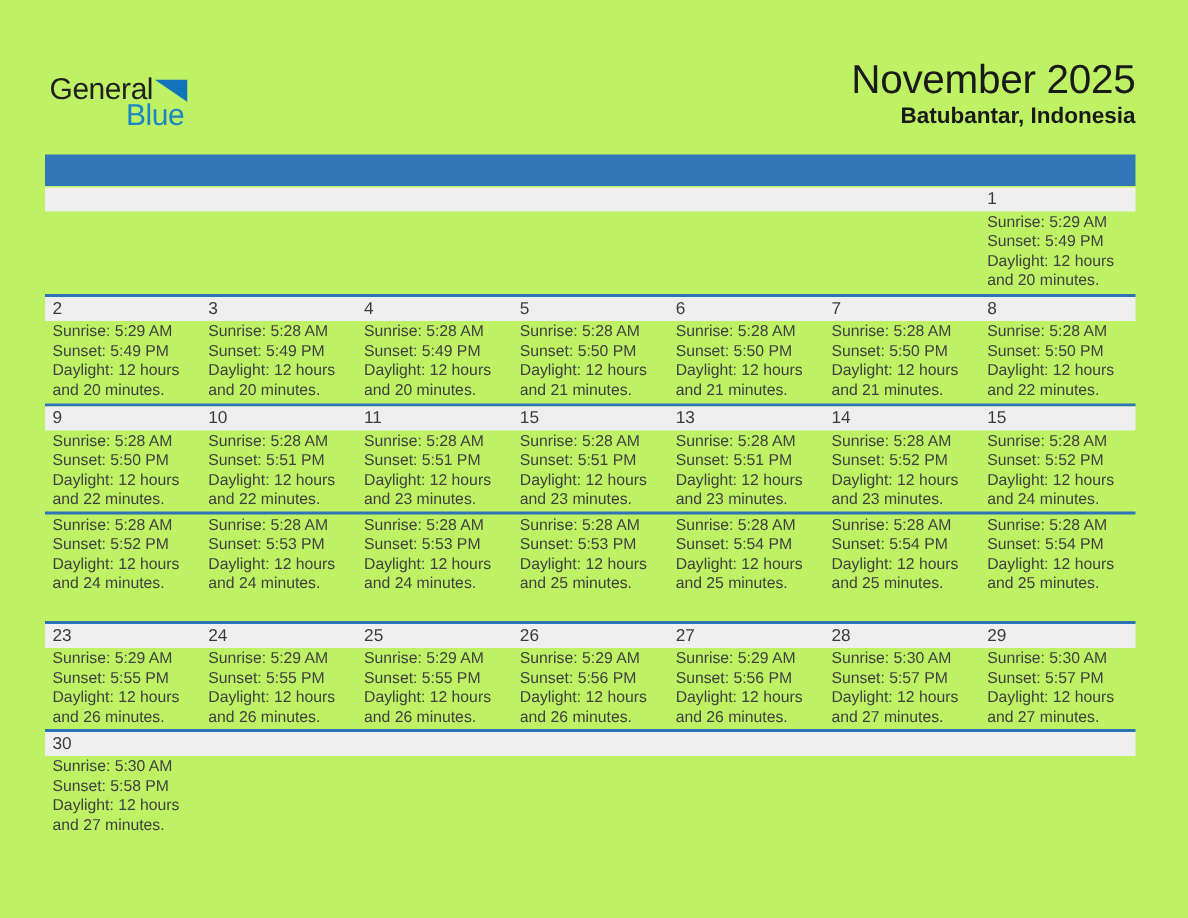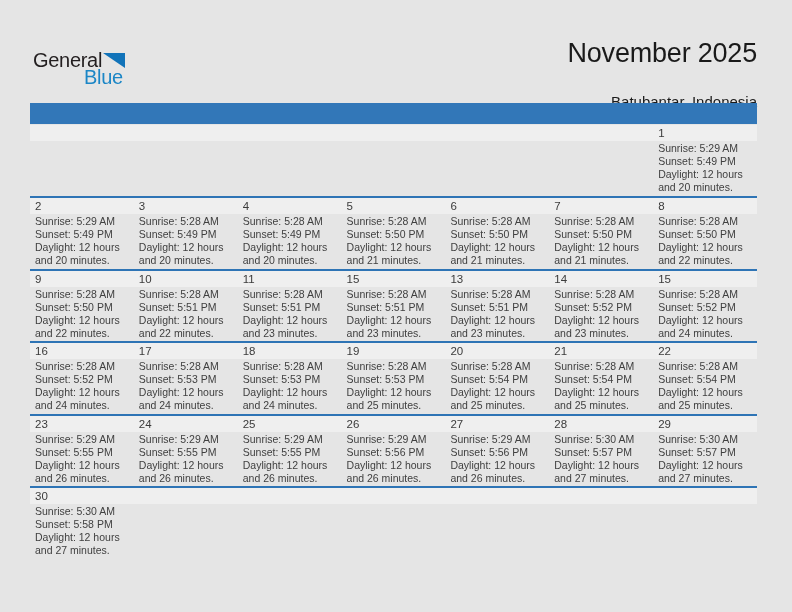--- a/index.html
+++ b/index.html
@@ -1,40 +1,40 @@
 <!DOCTYPE html>
 <html><head>
 <meta charset="utf-8">
 <style>
   * { margin:0; padding:0; box-sizing:border-box; }
   html,body { background:#ffffff; }
   body { font-family:"Liberation Sans", sans-serif; }
   .page {
     position:relative;
     width:792px; height:612px;
-    background:#e5e5e5;
+    background:#bef264;
     overflow:hidden;
   }
 
   
   .logo { position:absolute; left:33px; top:49px; width:110px; height:42px; }
   .logo-general {
     position:absolute; left:0; top:0;
     font-size:20px; color:#231f20; letter-spacing:-0.3px;
   }
   .logo-triangle { position:absolute; left:70px; top:4px; width:22px; height:15px; }
   .logo-blue {
     position:absolute; left:51px; top:17px;
     font-size:20px; color:#1b86c6; letter-spacing:-0.3px;
   }
 
   
   .title-block { position:absolute; right:35px; top:38px; text-align:right; }
   .cal-title { font-size:27px; color:#1a1a1a; font-weight:normal; letter-spacing:-0.2px; }
-  .cal-subtitle { margin-top:24px; font-size:15px; color:#1a1a1a; font-weight:normal; }
+  .cal-subtitle { margin-top:0; font-size:15px; color:#1a1a1a; font-weight:bold; }
 
   
   .calendar { position:absolute; left:30px; top:103px; width:727px; }
 
   .weekday-header {
     display:grid; grid-template-columns:repeat(7,1fr);
     background:#3277b8; height:21px;
   }
   .weekday {
     color:#ffffff; font-size:11.5px; line-height:21px; padding-left:8px;
@@ -215,29 +215,20 @@
             </div>
             <div class="detail-cell">
               <div class="line">Sunrise: 5:28 AM</div>
               <div class="line">Sunset: 5:52 PM</div>
               <div class="line">Daylight: 12 hours</div>
               <div class="line">and 24 minutes.</div>
             </div>
           </div>
         </div>
         <div class="week-row bordered">
-          <div class="num-strip">
-            <div class="num-cell">16</div>
-            <div class="num-cell">17</div>
-            <div class="num-cell">18</div>
-            <div class="num-cell">19</div>
-            <div class="num-cell">20</div>
-            <div class="num-cell">21</div>
-            <div class="num-cell">22</div>
-          </div>
           <div class="details-row">
             <div class="detail-cell">
               <div class="line">Sunrise: 5:28 AM</div>
               <div class="line">Sunset: 5:52 PM</div>
               <div class="line">Daylight: 12 hours</div>
               <div class="line">and 24 minutes.</div>
             </div>
             <div class="detail-cell">
               <div class="line">Sunrise: 5:28 AM</div>
               <div class="line">Sunset: 5:53 PM</div>

